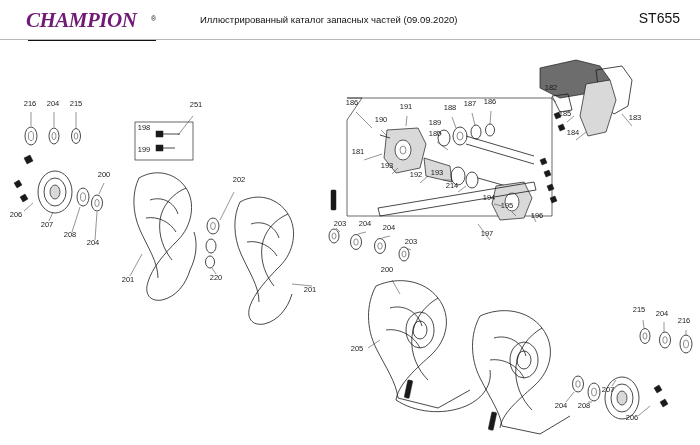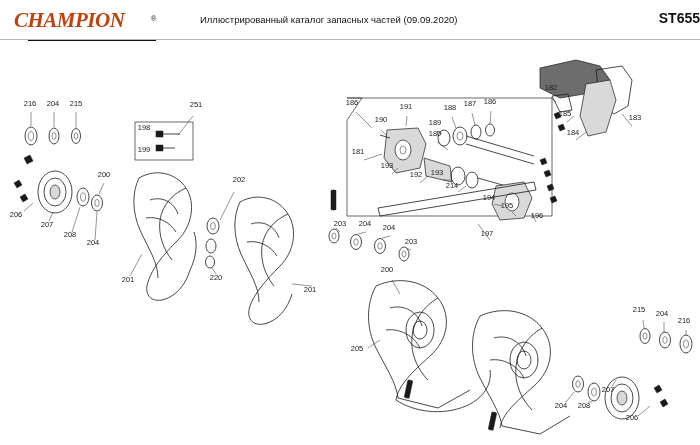--- a/index.html
+++ b/index.html
@@ -31,23 +31,24 @@
     top: 8px;
     width: 160px;
     height: 24px;
   }
   #brand-text {
     font-family: "Liberation Serif", serif;
     font-weight: bold;
     font-style: italic;
     font-size: 21px;
     letter-spacing: -0.5px;
-    color: #c2410c;
+    color: #701a75;
     line-height: 24px;
     white-space: nowrap;
+    margin-left: 12px;
   }
   #brand-reg {
     position: absolute;
     left: 137px;
     top: 7px;
     font-size: 7px;
     color: #111;
   }
   #brand-underline {
     position: absolute;
@@ -61,25 +62,25 @@
     position: absolute;
     left: 200px;
     top: 14px;
     width: 380px;
     text-align: left;
     font-size: 9.5px;
     color: #111111;
   }
   #model-code {
     position: absolute;
-    right: 0;
+    right: 20px;
     top: 10px;
     font-size: 14px;
     color: #111111;
-    font-weight: bold;
+    font-weight: normal;
   }
   #header-rule {
     position: absolute;
     left: 0;
     top: 39px;
     width: 700px;
     height: 1px;
     background: #b9b9b9;
   }
   

